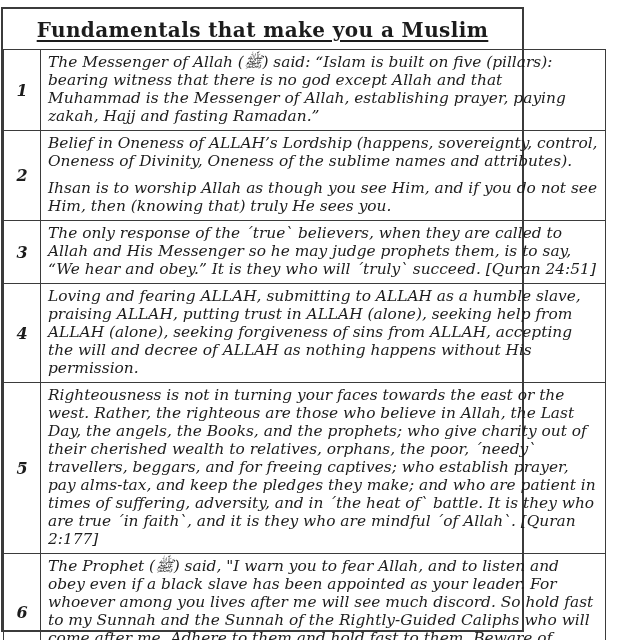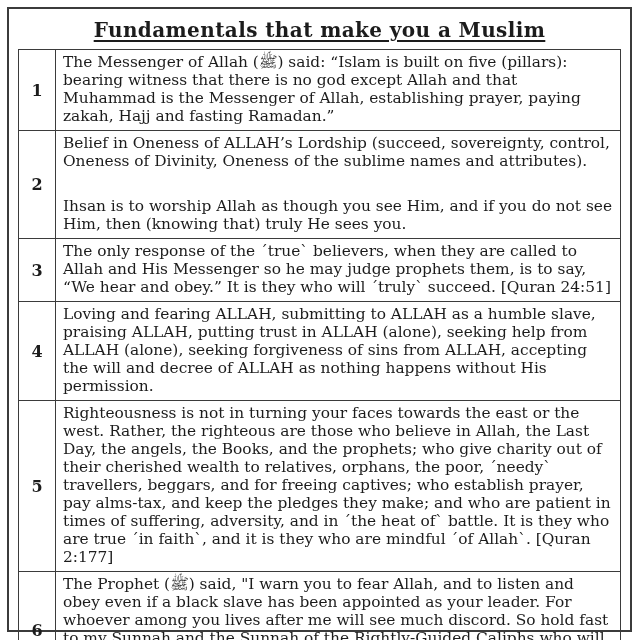--- a/index.html
+++ b/index.html
@@ -12,23 +12,23 @@
     margin: 0;
     padding: 0;
     width: 640px;
     height: 640px;
     background: var(--background);
     font-family: "DejaVu Serif", "Liberation Serif", serif;
     color: var(--text);
   }
   .frame {
     position: absolute;
-    left: 7px;
+    left: 1px;
     top: 7px;
-    width: 625px;
+    width: 523px;
     height: 625px;
     border: 2px solid var(--border);
     background: var(--background);
   }
   .title {
     margin: 9px 10px 7px 10px;
     text-align: center;
     font-size: 20px;
     font-weight: bold;
     letter-spacing: 0.4px;
@@ -39,58 +39,59 @@
   }
   table.fund-table {
     border-collapse: collapse;
     margin: 0 auto;
     width: 603px;
     table-layout: fixed;
   }
   table.fund-table td {
     border: 1.5px solid var(--border);
     vertical-align: middle;
+    font-style: italic;
   }
   td.num-cell {
     width: 37px;
     text-align: center;
     font-weight: bold;
     font-size: 16px;
   }
   td.content-cell {
     padding: 3px 7px 5px 7px;
     font-size: 15.4px;
     line-height: 1.17;
     text-align: left;
   }
   td.content-cell p {
     margin: 0;
   }
   td.content-cell p + p {
-    margin-top: 27px;
+    margin-top: 9px;
   }
 </style>
 </head>
 <body>
 
 <div class="frame">
   <div class="title">Fundamentals that make you a Muslim</div>
 
   <table class="fund-table">
     <tbody>
       <tr>
         <td class="num-cell">1</td>
         <td class="content-cell">
           <p>The Messenger of Allah (ﷺ) said: “Islam is built on five (pillars): bearing witness that there is no god except Allah and that Muhammad is the Messenger of Allah, establishing prayer, paying zakah, Hajj and fasting Ramadan.”</p>
         </td>
       </tr>
       <tr>
         <td class="num-cell">2</td>
         <td class="content-cell">
-          <p>Belief in Oneness of ALLAH’s Lordship (succeed, sovereignty, control, Oneness of Divinity, Oneness of the sublime names and attributes).</p>
+          <p>Belief in Oneness of ALLAH’s Lordship (happens, sovereignty, control, Oneness of Divinity, Oneness of the sublime names and attributes).</p>
           <p>Ihsan is to worship Allah as though you see Him, and if you do not see Him, then (knowing that) truly He sees you.</p>
         </td>
       </tr>
       <tr>
         <td class="num-cell">3</td>
         <td class="content-cell">
           <p>The only response of the ´true` believers, when they are called to Allah and His Messenger so he may judge prophets them, is to say, “We hear and obey.” It is they who will ´truly` succeed. [Quran 24:51]</p>
         </td>
       </tr>
       <tr>

